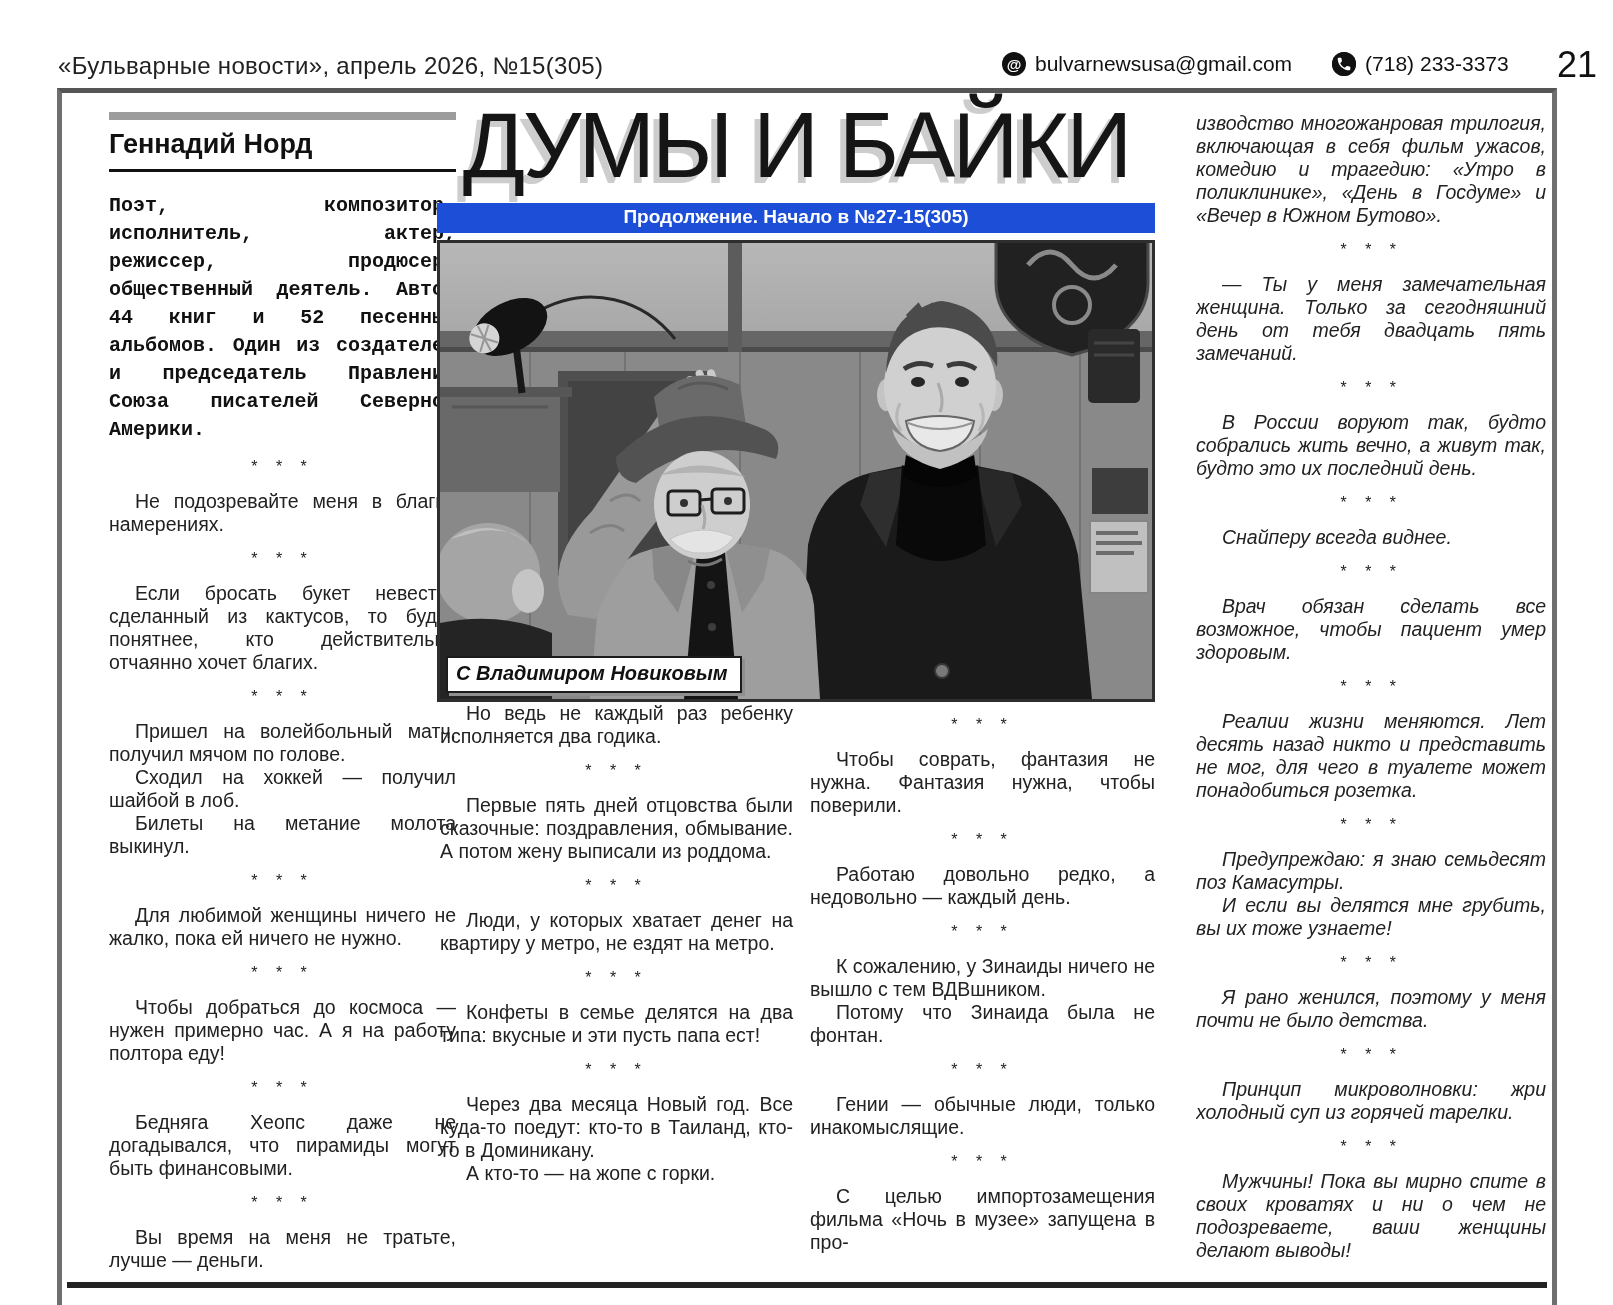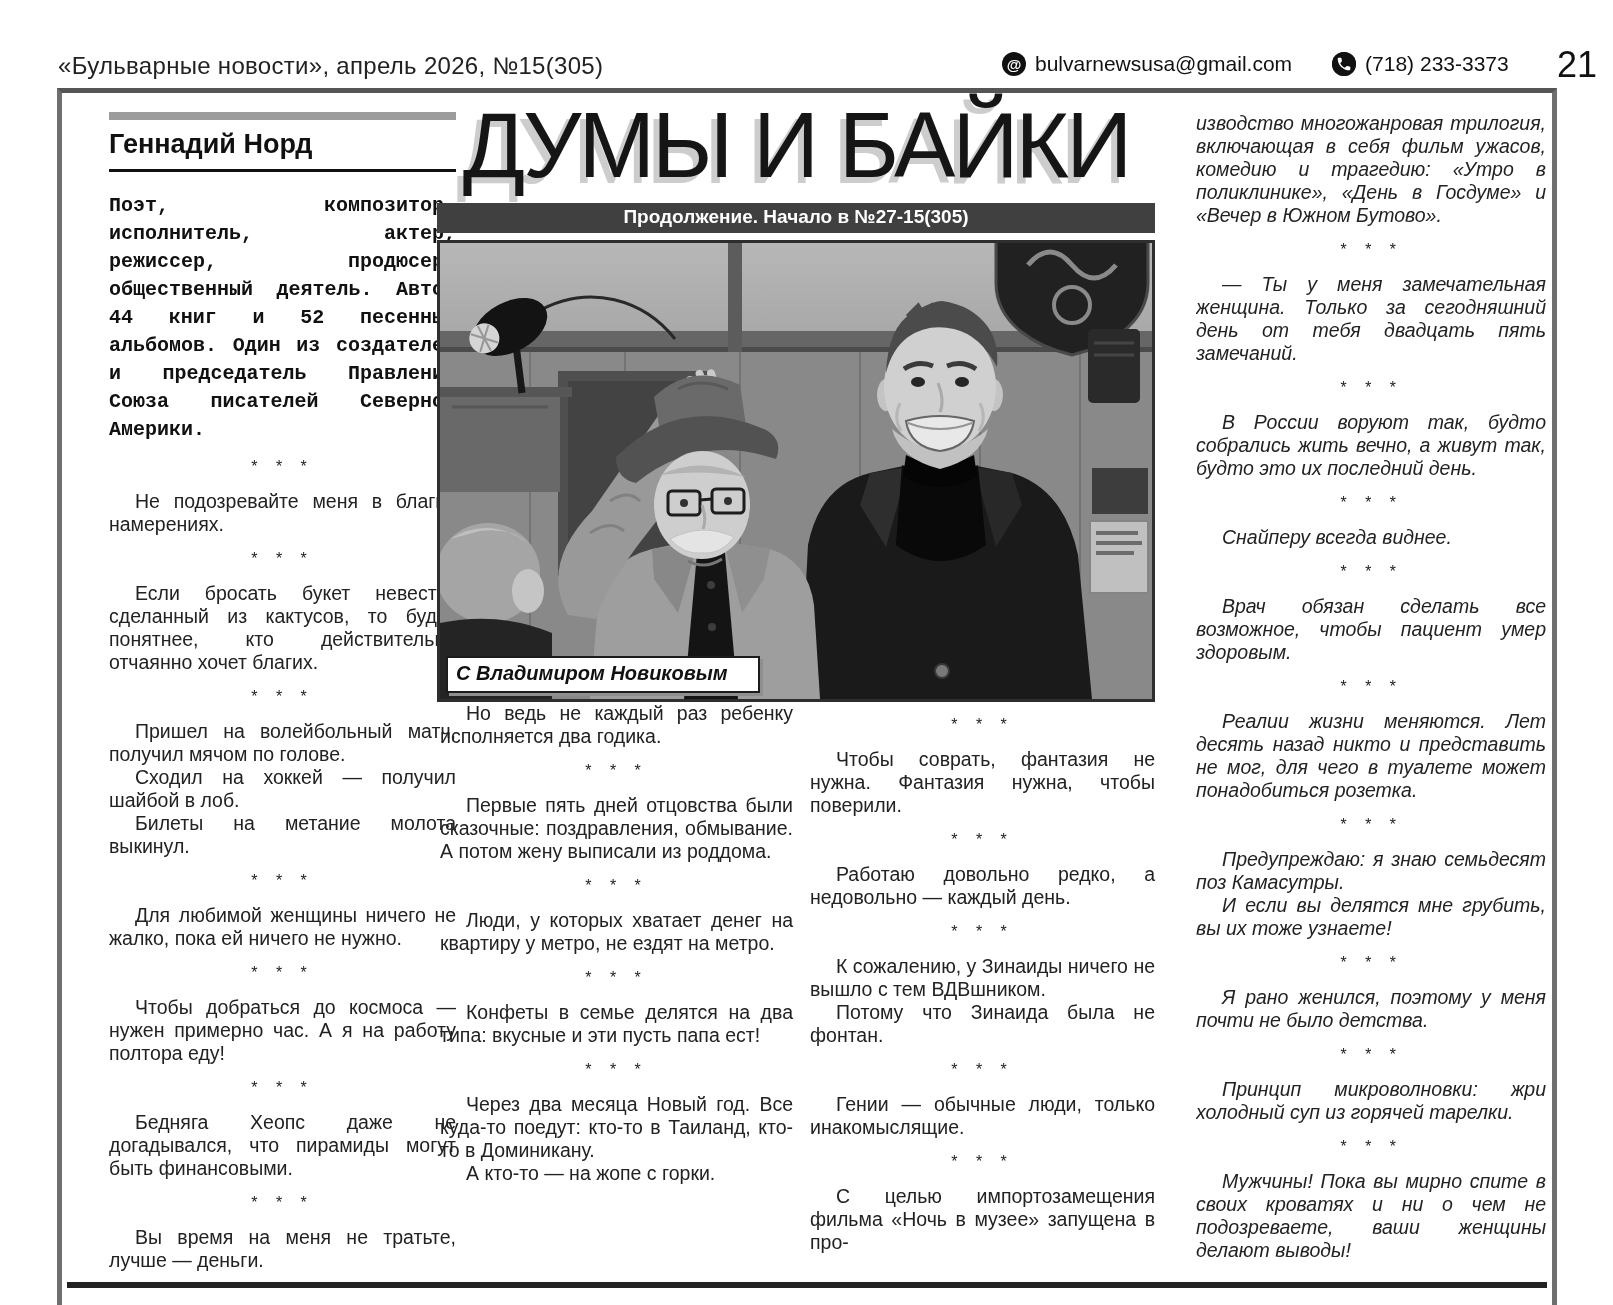--- a/index.html
+++ b/index.html
@@ -32,28 +32,28 @@
   .author{font-size:27px;font-weight:bold;margin:0 0 9px;color:#111;}
   .author-rule{height:3px;background:#111;margin-bottom:20px;}
   .bio{font-weight:bold;font-size:20px;line-height:28px;text-align:justify;margin:0;color:#111;
        hyphens:auto;font-family:Liberation Mono, monospace;-webkit-hyphens:auto;}
 
   
   .center{position:absolute;left:437px;top:90px;width:718px;}
   .headline{margin:0;font-size:92px;font-weight:normal;letter-spacing:-3px;line-height:110px;
             text-align:center;color:#151515;white-space:nowrap;
             text-shadow:-6px 6px 0 #cdcdcd;}
-  .subbar{background:#404040;color:#fff;text-align:center;font-weight:bold;font-size:19px;
+  .subbar{background:#1d4ed8;color:#fff;text-align:center;font-weight:bold;font-size:19px;
           padding:3px 0 5px;margin-top:3px;}
   .photo{position:relative;margin:7px 0 0;width:718px;height:462px;border:3px solid #2e2e2e;
          box-sizing:border-box;background:#9a9a9a;}
   .photo svg{display:block;width:712px;height:456px;}
   .caption{position:absolute;left:6px;bottom:6px;background:#fff;border:2px solid #1c1c1c;
            box-shadow:3px 3px 0 #8f8f8f;font-weight:bold;font-style:italic;font-size:20px;
-           padding:4px 30px 6px 8px;color:#111;}
+           padding:4px 12px 6px 8px;color:#111;}
   .subcols{display:flex;margin-left:3px;gap:17px;}
   .col2{width:353px;}
   .col3{width:345px;}
 
   
   .col4{position:absolute;left:1196px;top:112px;width:350px;height:1170px;overflow:hidden;font-style:italic;}
 </style>
 </head>
 <body>
 

